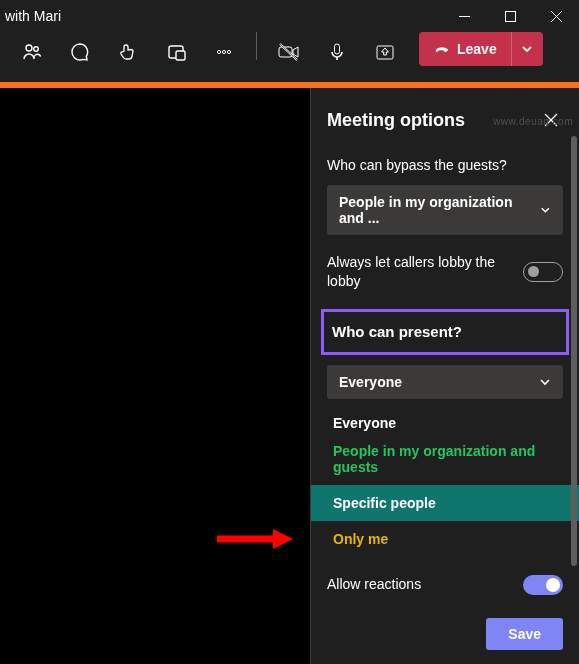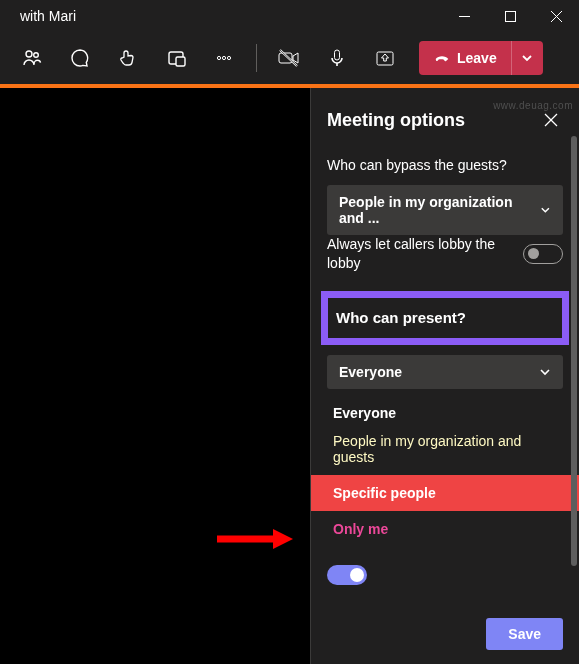--- a/index.html
+++ b/index.html
@@ -1,26 +1,26 @@
 <!DOCTYPE html>
 <html><head>
 <meta charset="utf-8">
 <style>
 * { margin: 0; padding: 0; box-sizing: border-box; font-family: "Segoe UI", Arial, sans-serif; }
 body { background: #201f1f; color: #fff; width: 579px; height: 664px; overflow: hidden; position: relative; }
 
 
-.titlebar { height: 32px; background: #201f1f; display: flex; align-items: center; justify-content: space-between; padding-left: 20px; }
+.titlebar { height: 32px; background: #201f1f; display: flex; align-items: center; justify-content: space-between; padding-left: 5px; }
 .titlebar-title { font-size: 14px; color: #fff; }
 .win-controls { display: flex; height: 100%; }
 .win-btn { width: 46px; height: 32px; display: flex; align-items: center; justify-content: center; color: #fff; }
 .win-btn svg { stroke: #fff; }
 
 
-.call-toolbar { height: 56px; background: #201f1f; display: flex; align-items: center; padding: 0 10px; gap: 4px; border-bottom: 4px solid #f97316; }
+.call-toolbar { height: 56px; background: #201f1f; display: flex; padding: 0 10px; gap: 4px; border-bottom: 6px solid #f97316; }
 .tool-btn { width: 44px; height: 40px; display: flex; align-items: center; justify-content: center; color: #fff; border-radius: 3px; }
 .tool-btn svg { fill: none; stroke: #fff; }
 .tool-divider { width: 1px; height: 28px; background: #605e5c; margin: 0 6px; }
 .leave-btn { display: flex; align-items: center; background: #c4314b; border-radius: 4px; overflow: hidden; height: 34px; margin-left: 8px; }
 .leave-main { display: flex; align-items: center; gap: 6px; padding: 0 14px; height: 100%; font-weight: 600; font-size: 14px; }
 .leave-caret { width: 32px; height: 100%; display: flex; align-items: center; justify-content: center; border-left: 1px solid rgba(255,255,255,0.25); }
 
 
 .main { display: flex; height: calc(100% - 88px); }
 .stage { flex: 1; background: #000; }
@@ -28,44 +28,44 @@
 .scrollbar { position: absolute; right: 2px; top: 48px; width: 6px; height: 430px; background: #5e5e5e; border-radius: 3px; }
 
 .panel-header { display: flex; align-items: center; justify-content: space-between; margin-bottom: 24px; }
 .panel-title { font-size: 18px; font-weight: 700; }
 .close-btn { width: 24px; height: 24px; display: flex; align-items: center; justify-content: center; color: #fff; }
 
 .opt-label { font-size: 14px; color: #fff; margin-bottom: 10px; line-height: 1.35; }
 .opt-row { display: flex; align-items: center; justify-content: space-between; margin-bottom: 18px; }
 .opt-row .opt-label { margin-bottom: 0; flex: 1; padding-right: 10px; }
 
-.select { background: #3b3a39; border-radius: 3px; padding: 9px 12px; font-size: 14px; font-weight: 600; display: flex; align-items: center; justify-content: space-between; }
+.select { background: #3b3a39; border-radius: 3px; padding: 9px 12px; font-size: 14px; font-weight: 600; display: flex; align-items: center; justify-content: space-between; margin-bottom: 18px; }
 .select .chev { margin-left: 8px; }
 
 .toggle { width: 40px; height: 20px; border-radius: 10px; position: relative; flex-shrink: 0; }
 .toggle.off { border: 1px solid #a19f9d; }
 .toggle.off::after { content: ""; position: absolute; width: 11px; height: 11px; border-radius: 50%; background: #a19f9d; top: 3.5px; left: 4px; }
 .toggle.on { background: #7f85f5; }
 .toggle.on::after { content: ""; position: absolute; width: 14px; height: 14px; border-radius: 50%; background: #fff; top: 3px; right: 3px; }
 
-.highlight-box { border: 7px solid #8b5cf6; padding: 10px 8px 10px 8px; margin: 0 -6px 10px -6px; }
+.highlight-box { border: 3px solid #8b5cf6; padding: 10px 8px 10px 8px; margin: 0 -6px 10px -6px; }
 .highlight-box .opt-label { margin: 0; font-weight: 600; font-size: 15px; }
 
 .dropdown-list { margin: 0 -16px 18px -16px; }
 .dropdown-item { padding: 10px 22px; font-size: 14px; color: #fff; font-weight: 600; }
-.dropdown-item.sub { color: #fef9c3; font-weight: 400; padding-top: 2px; }
-.dropdown-item.selected { background: #ef4444; }
-.dropdown-item.dim { color: #ec4899; }
+.dropdown-item.sub { color: #22c55e; font-weight: 700; padding-top: 2px; }
+.dropdown-item.selected { background: #0f766e; }
+.dropdown-item.dim { color: #eab308; }
 
 .arrow { position: absolute; left: 215px; top: 527px; pointer-events: none; z-index: 10; }
 
 .save-row { display: flex; justify-content: flex-end; margin-top: auto; }
 .save-btn { background: #7f85f5; color: #fff; font-weight: 600; padding: 8px 22px; border-radius: 3px; font-size: 14px; }
 
-.watermark { position: absolute; right: 6px; top: 100px; font-size: 10px; color: #4f4f4f; letter-spacing: 0.5px; writing-mode: horizontal-tb; transform: none; }
+.watermark { position: absolute; right: 6px; top: 116px; font-size: 10px; color: #4f4f4f; letter-spacing: 0.5px; writing-mode: horizontal-tb; transform: none; }
 </style>
 </head>
 <body>
 
 <div class="titlebar">
   <div class="titlebar-title">with Mari</div>
   <div class="win-controls">
     <div class="win-btn">
       <svg width="11" height="11" viewBox="0 0 11 11">
           <line x1="0" y1="5.5" x2="11" y2="5.5" stroke-width="1"></line>
@@ -196,20 +196,21 @@
     </div>
 
     <div class="dropdown-list">
       <div class="dropdown-item">Everyone</div>
       <div class="dropdown-item sub">People in my organization and guests</div>
       <div class="dropdown-item selected">Specific people</div>
       <div class="dropdown-item dim">Only me</div>
     </div>
 
     <div class="opt-row">
+      <div class="opt-label">Allow reactions</div>
       <div class="toggle on"></div>
     </div>
 
     <div class="save-row">
       <div class="save-btn">Save</div>
     </div>
   </div>
 </div>
 
 <svg class="arrow" width="80" height="24" viewBox="0 0 80 24">

